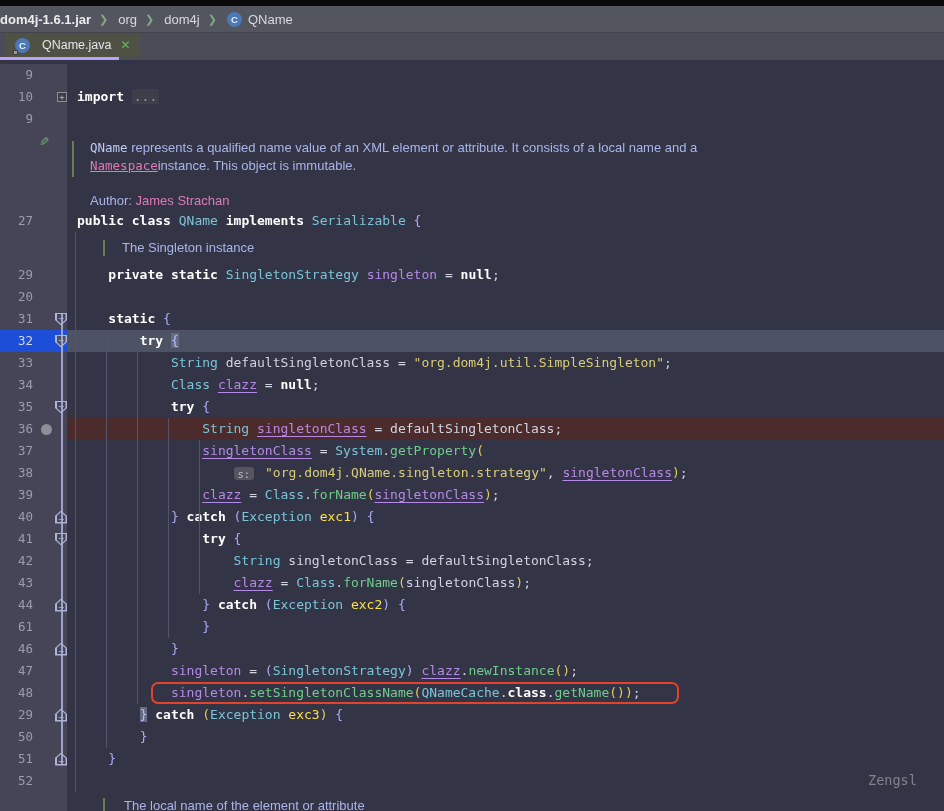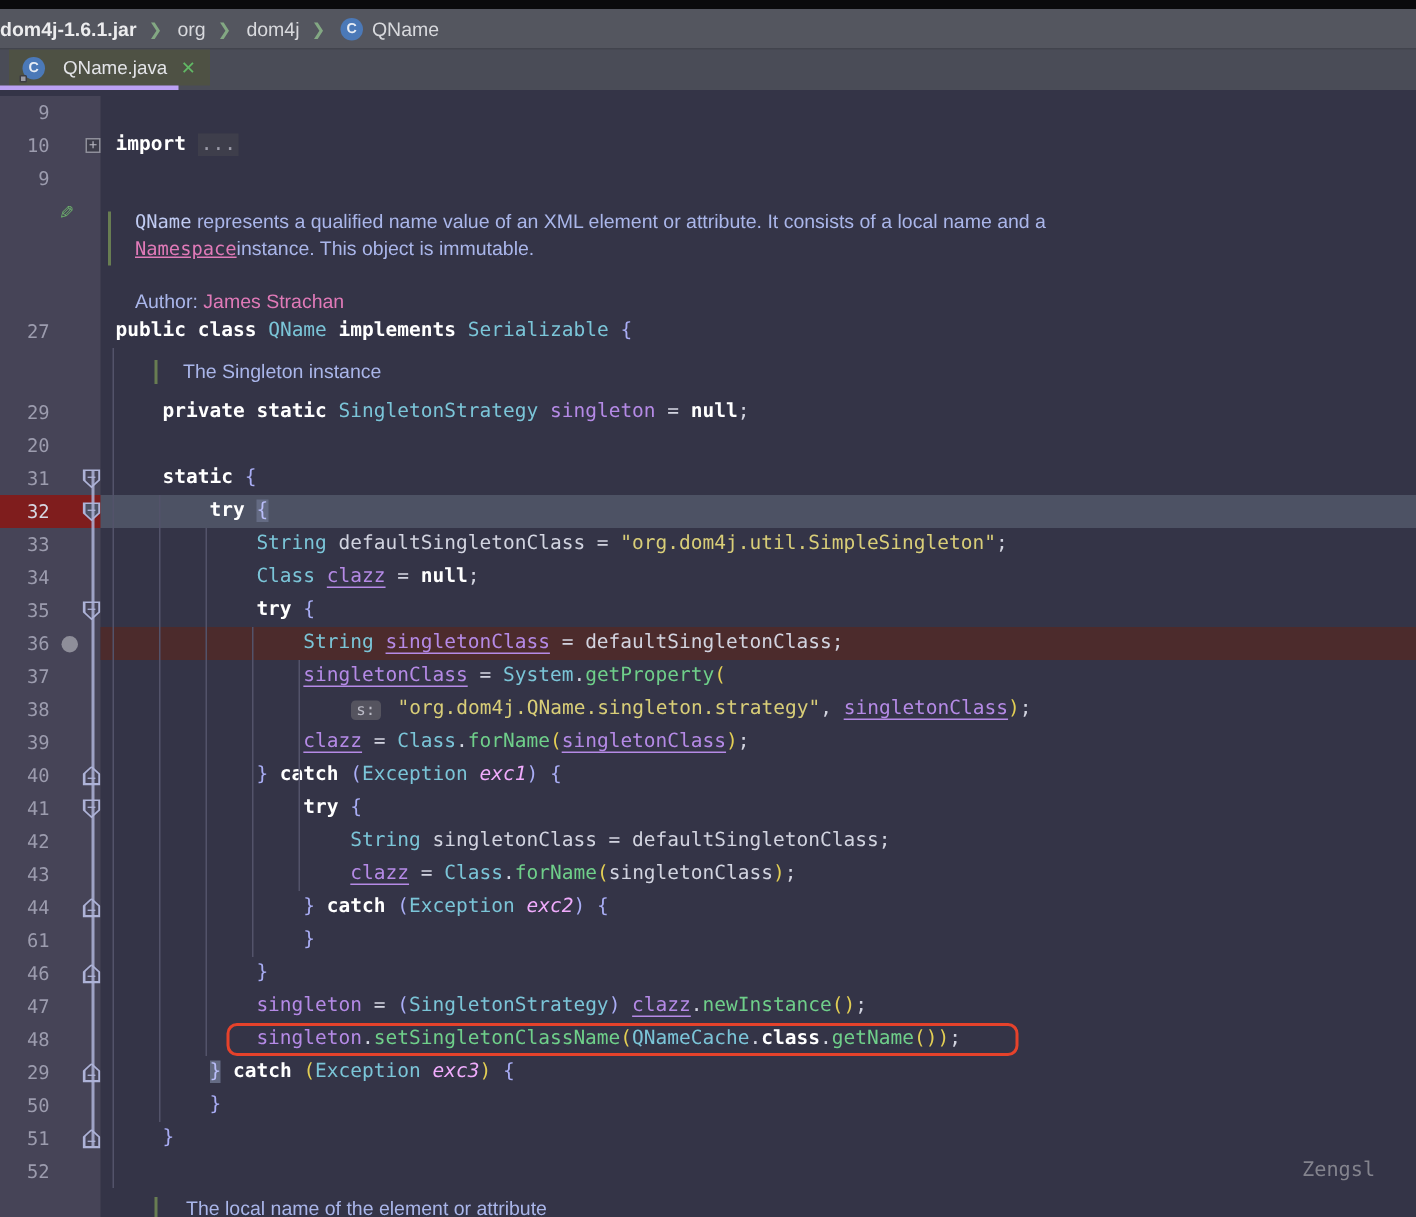--- a/index.html
+++ b/index.html
@@ -32,21 +32,21 @@
   .tab-underline { position:absolute; left:0; top:24px; width:119px; height:3px; background:#bba1f3; }
 
   
   .editor { position:absolute; left:0; top:60px; width:944px; height:751px;
             background:#343447; padding-top:4px; }
   .row { display:flex; height:22px; }
   .row .gutter { width:67px; min-width:67px; background:#464457; position:relative; }
   .row .num { position:absolute; left:0; top:0; width:33px; text-align:right;
               font-size:12.5px; line-height:22px; color:#9c9cae; }
   .row.caret-line { background:#4d5264; }
-  .row.caret-line .gutter { background:#7f1d1d; }
+  .row.caret-line .gutter { background:#1d4ed8; }
   .row.caret-line .num { color:#d6d8e2; }
   .row.debug-line .code { background:#4c2b2c; }
   .row .code { flex:1; position:relative; white-space:pre; font-size:13px; line-height:22px;
                padding-left:10px; }
 
   .bp-dot { position:absolute; left:41px; top:5.5px; width:11px; height:11px;
             border-radius:50%; background:#8e8e99; }
 
   
   .fold-m { position:absolute; left:55px; top:4.5px; width:12px; height:13px; cursor:pointer; }
@@ -66,21 +66,21 @@
   
   .tk-kw  { color:#ffffff; font-weight:600; }
   .tk-typ { color:#7bc5d8; }
   .tk-str { color:#d9ce78; }
   .tk-mth { color:#6fcf8a; }
   .tk-fld { color:#b58ae6; }
   .tk-var { color:#b58ae6; text-decoration:underline; text-underline-offset:3px; }
   .tk-pln { color:#d2d4e0; }
   .tk-br  { color:#a9adf5; }
   .tk-py  { color:#e2ce54; }
-  .tk-itl { color:#f0abfc; font-style:italic; }
+  .tk-itl { color:#fde047; }
   .tk-brbox { color:#b9bdf8; background:#646b83; }
   .tk-folded { color:#9b9ba8; background:#3e3e4b; padding:0 2px; }
   .tk-hint { background:#55545f; color:#bbbbc6; border-radius:3px; padding:0.5px 4px;
              font-size:10.5px; margin-right:3px; }
 
   .redbox { position:absolute; left:84px; top:0px; width:528px; height:22px;
             border:2.5px solid #e5422b; border-radius:7px; pointer-events:none; }
 
   
   .row-docblock { display:flex; height:80px; }

